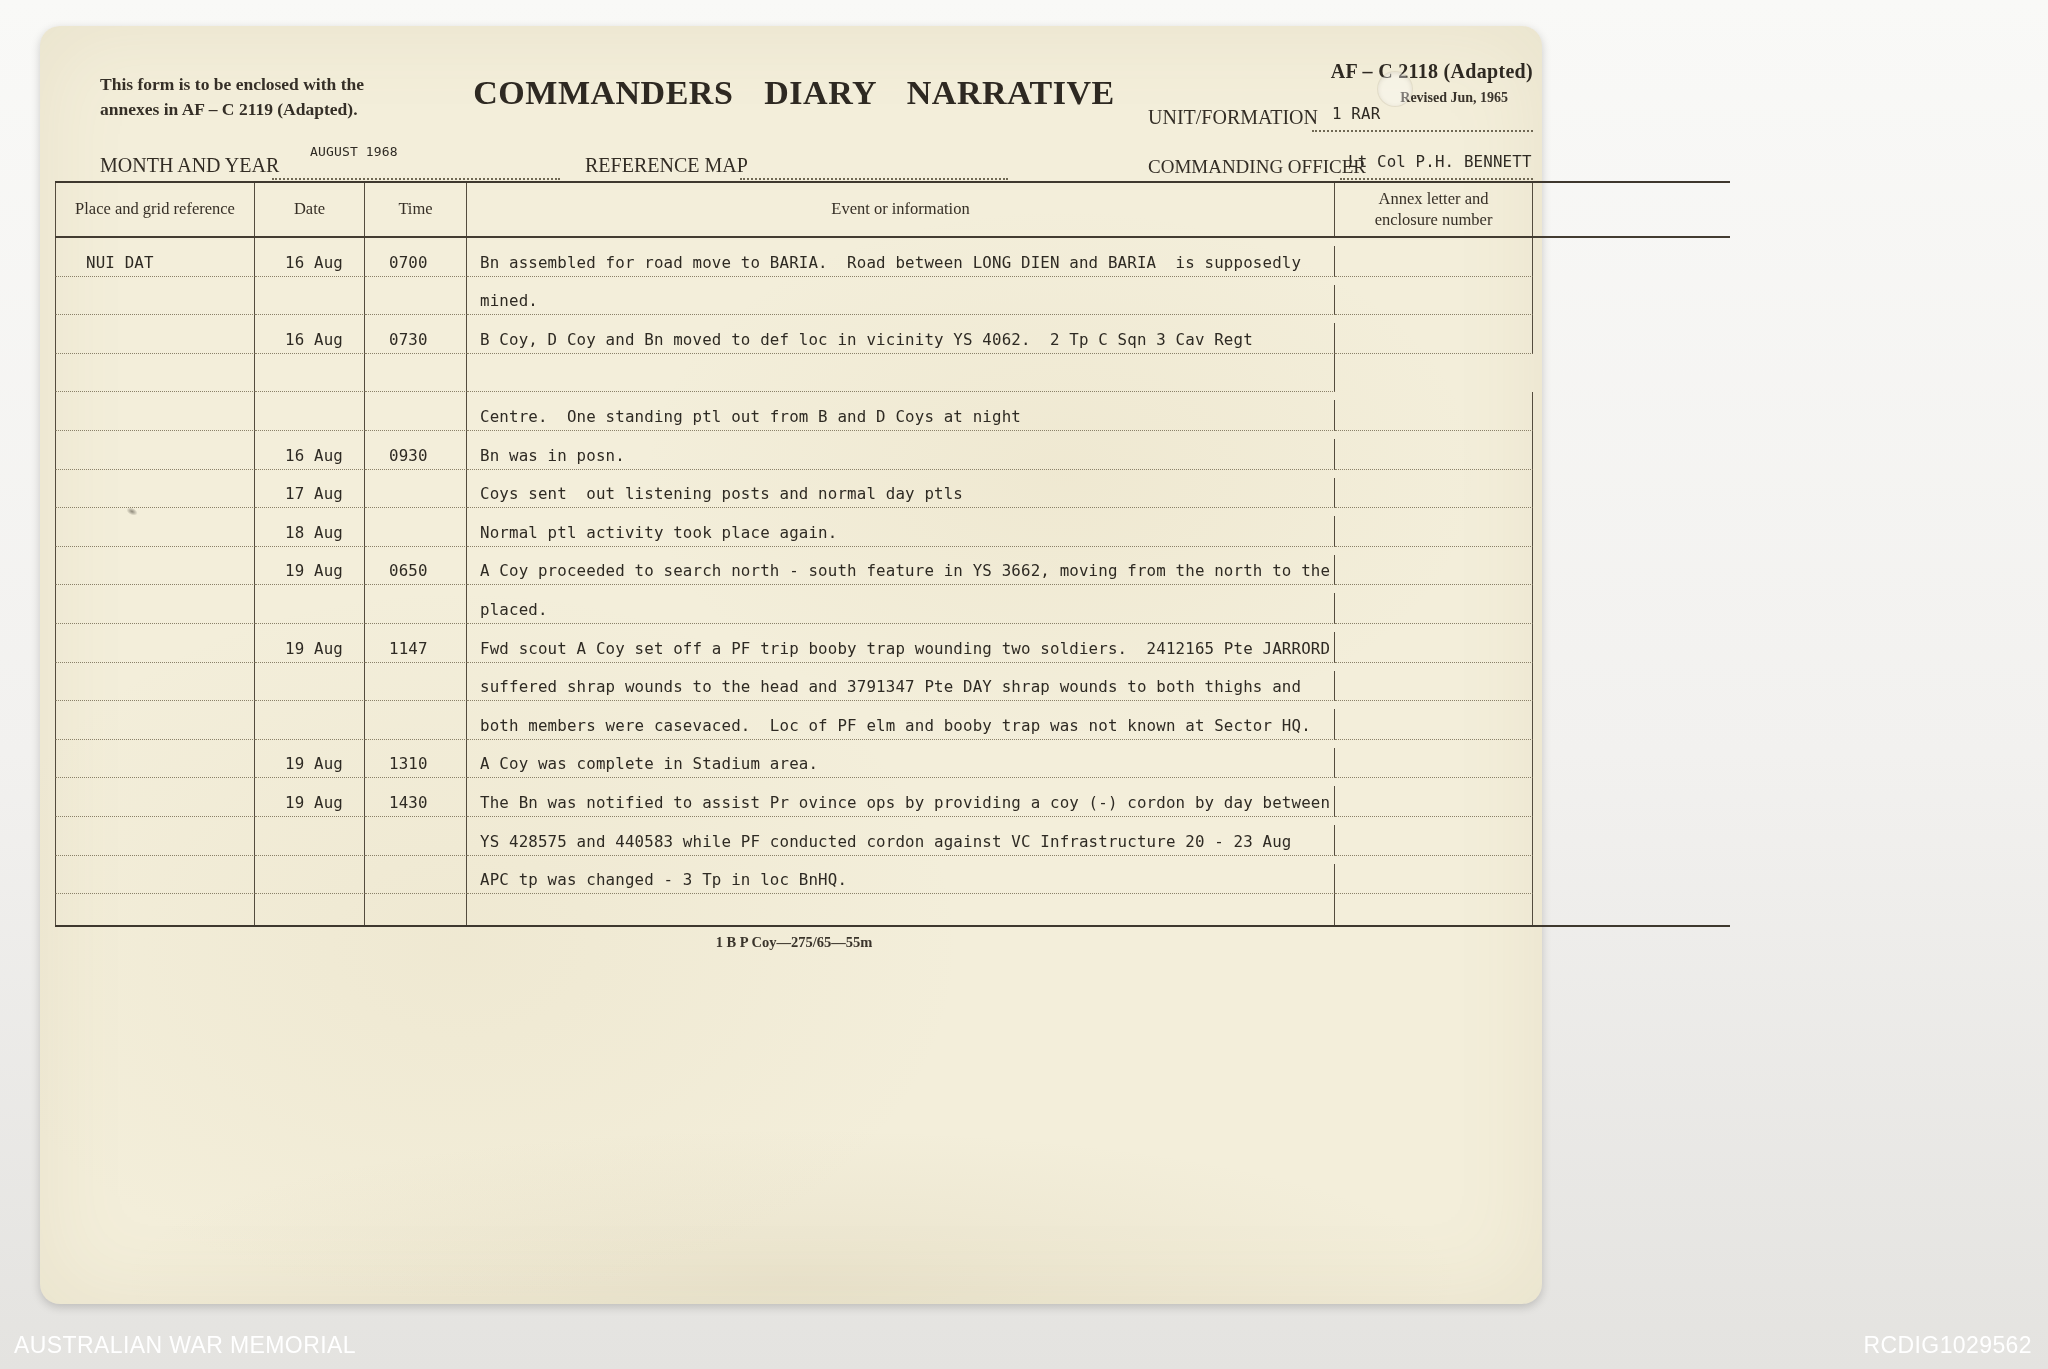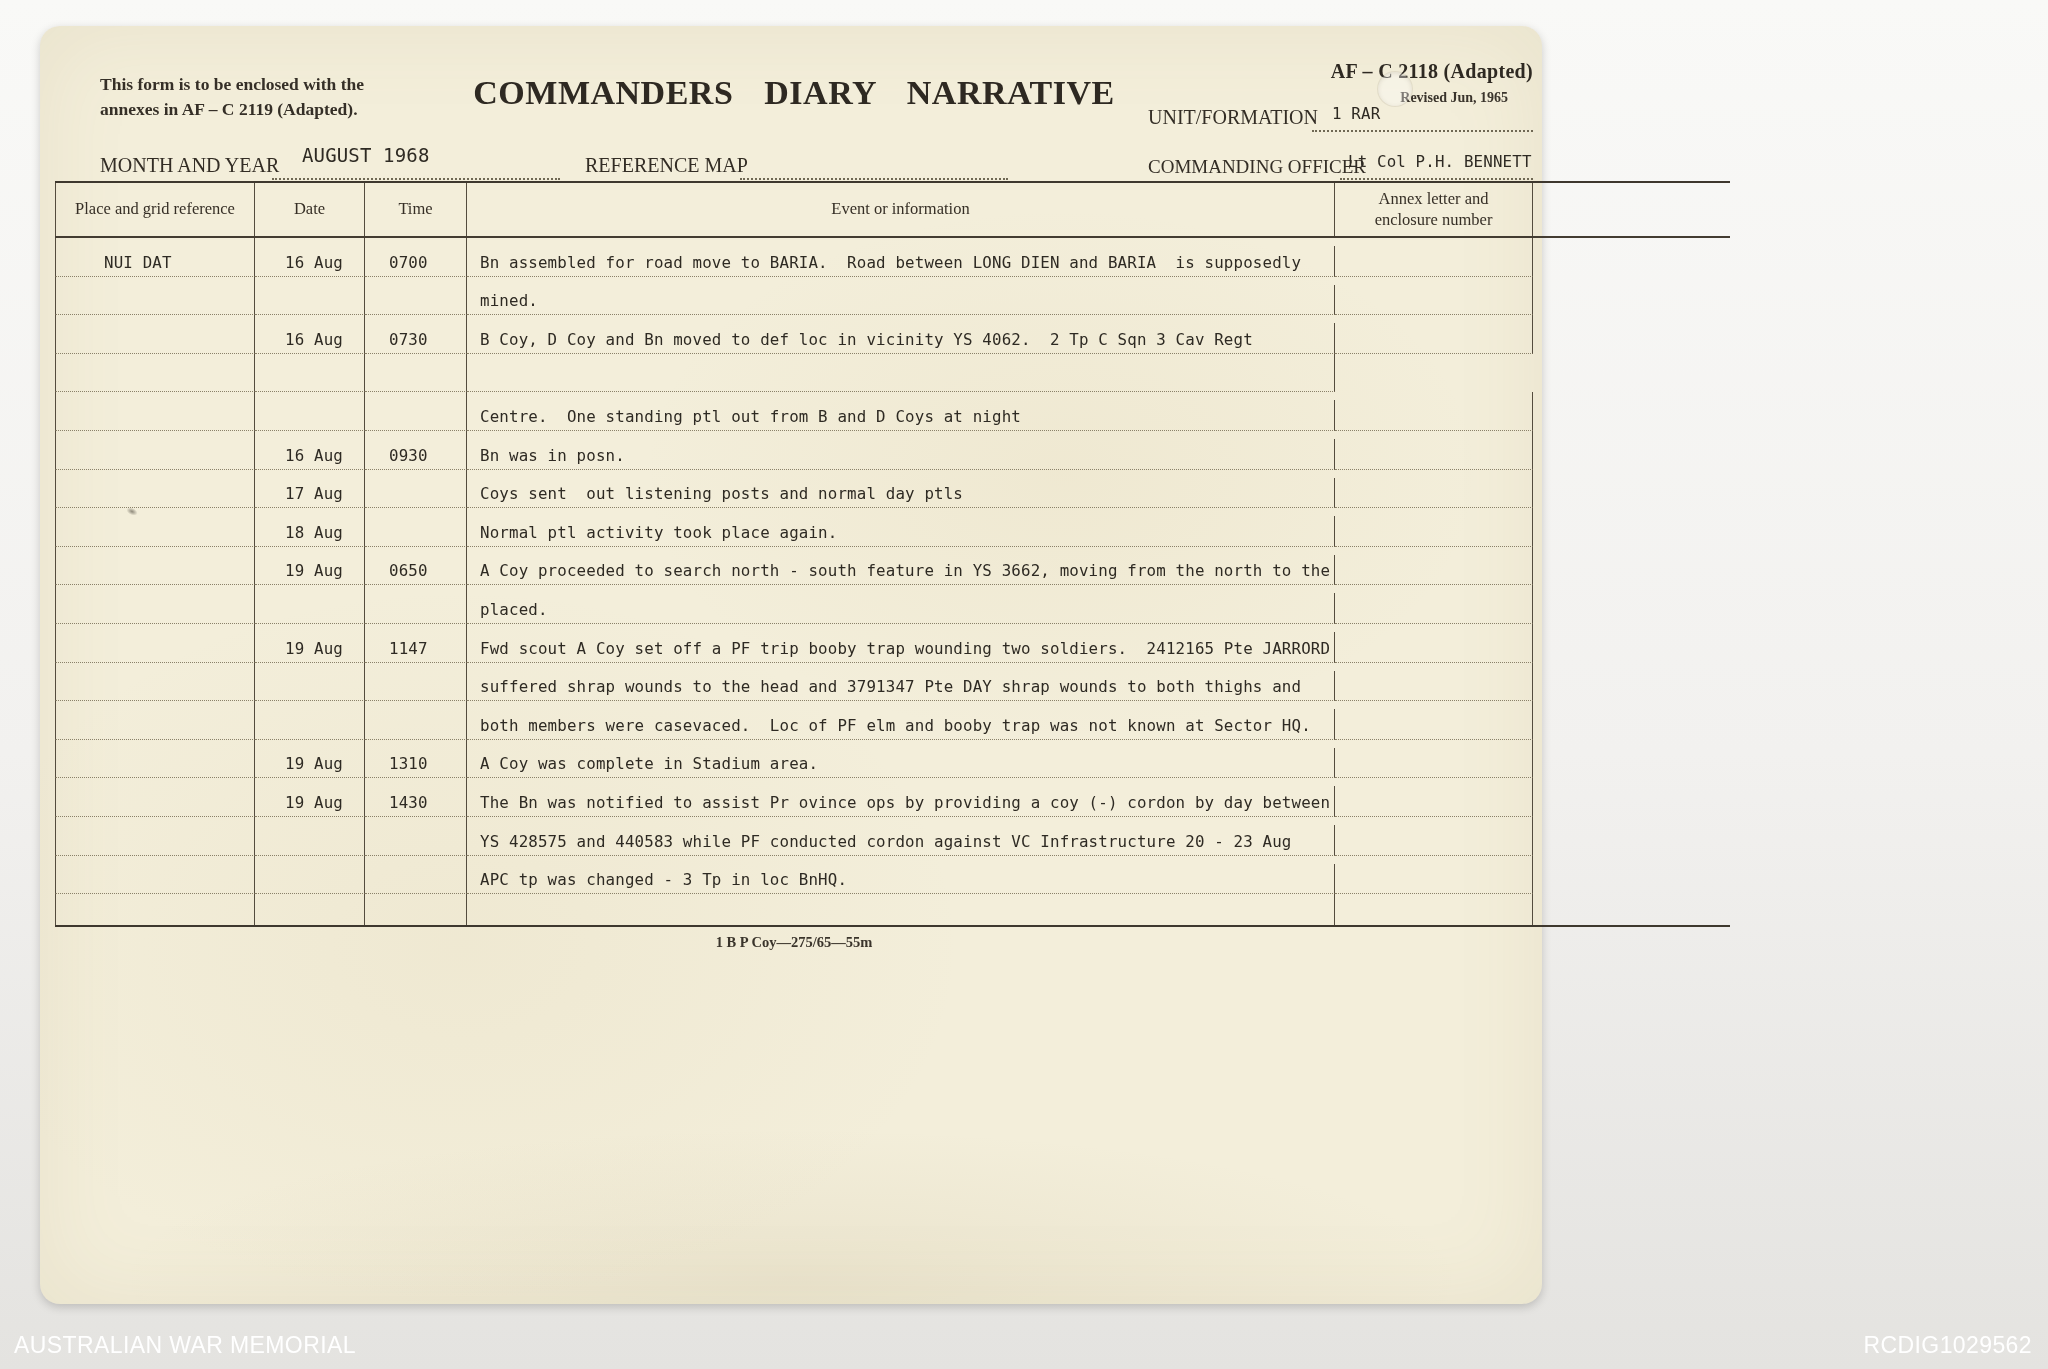--- a/index.html
+++ b/index.html
@@ -84,21 +84,21 @@
   .thead .hc:first-child { border-left:1.5px solid #544c3e; }
 
   .trow { height:38.6px; }
   .trow .c {
     border-right:1.5px solid #544c3e;
     border-bottom:1.5px dotted #8a8169;
     display:flex; align-items:flex-end;
     padding-bottom:4px; white-space:pre; overflow:visible;
   }
   .trow .c:first-child { border-left:1.5px solid #544c3e; }
-  .c.place { padding-left:48px;text-align:right; }
+  .c.place { padding-left:30px;text-align:right; }
   .c.date  { padding-left:30px; }
   .c.time  { padding-left:24px; }
   .c.event { padding-left:13px;margin-top:8px; }
 
   .tfill { height:31px; }
   .tfill .fc { border-right:1.5px solid #544c3e; }
   .tfill .fc:first-child { border-left:1.5px solid #544c3e; }
 
   .imprint {
     position:absolute; left:15px; top:908px; width:1478px;
@@ -130,21 +130,21 @@
   <div class="revised">Revised Jun, 1965</div>
   <div class="holepunch"></div>
   <div class="smudge"></div>
 
   <span class="plabel" style="left:1108px; top:80px;">UNIT/FORMATION</span>
   <span class="dotline" style="left:1272px; top:104px; width:221px;"></span>
   <span class="typed tv" style="left:1292px; top:78px;">1 RAR</span>
 
   <span class="plabel" style="left:60px; top:128px;">MONTH AND YEAR</span>
   <span class="dotline" style="left:232px; top:152px; width:288px;"></span>
-  <span class="typed tv" style="left:262px; top:118px; font-size:19px;text-align:right;">AUGUST 1968</span>
+  <span class="typed tv" style="left:270px; top:118px; font-size:13px;text-align:right;">AUGUST 1968</span>
 
   <span class="plabel" style="left:545px; top:128px;">REFERENCE MAP</span>
   <span class="dotline" style="left:700px; top:152px; width:268px;"></span>
 
   <span class="plabel sm" style="left:1108px; top:130px;">COMMANDING OFFICER</span>
   <span class="dotline" style="left:1300px; top:152px; width:193px;"></span>
   <span class="typed tv" style="left:1308px; top:126px;">Lt Col P.H. BENNETT</span>
 
   <div class="formtable">
     <div class="thead">

